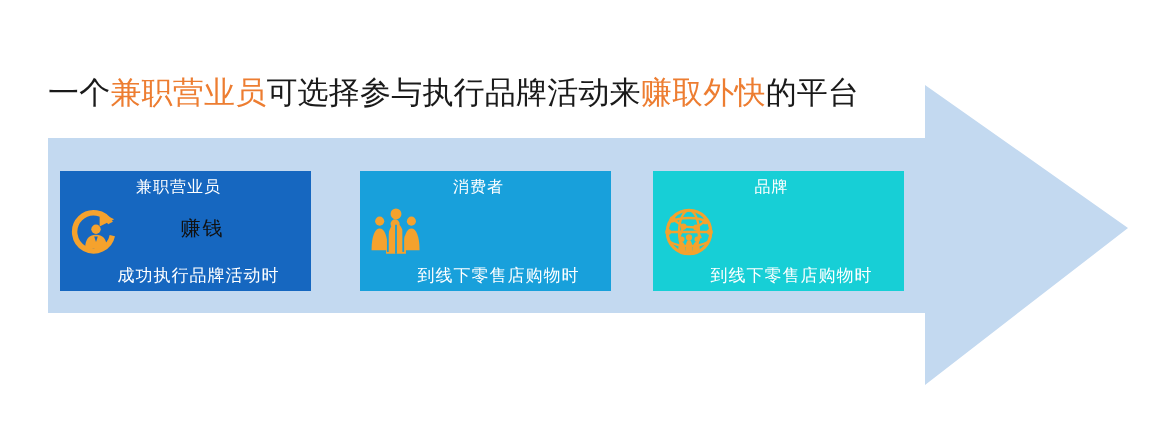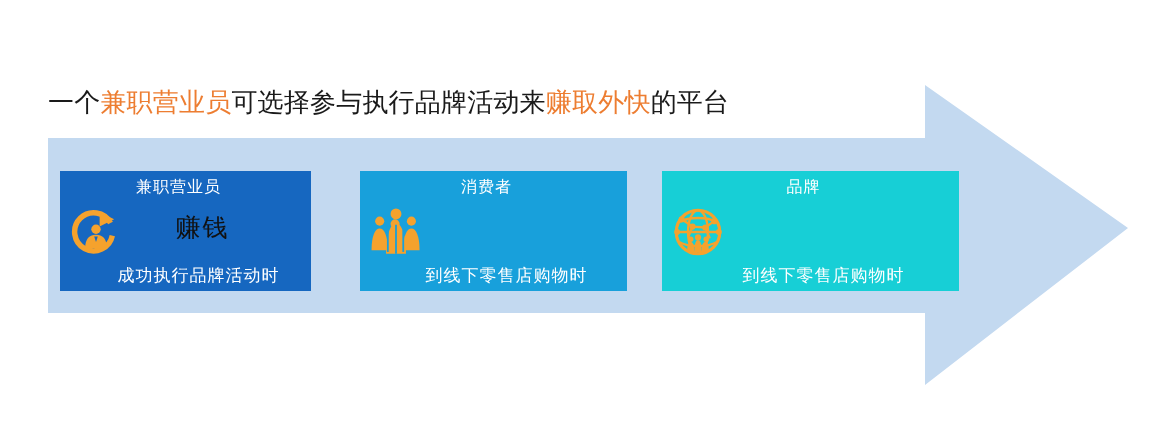--- a/index.html
+++ b/index.html
@@ -15,22 +15,22 @@
     width: 1150px;
     height: 430px;
     background: #ffffff;
     overflow: hidden;
   }
 
   
   #headline {
     position: absolute;
     left: 48px;
-    top: 86px;
-    font-size: 26px;
+    top: 76px;
+    font-size: 31px;
     line-height: 34px;
     color: #1a1a1a;
     white-space: nowrap;
     letter-spacing: 0.2px;
   }
   #headline .hl {
     color: #ED7D31;
   }
 
   
@@ -44,42 +44,42 @@
   #arrow-shape svg { display: block; width: 100%; height: 100%; }
 
   
   .card {
     position: absolute;
     top: 171px;
     height: 120px;
     color: #ffffff;
   }
   #card-0 { left: 60px;  width: 251px; background: #1667C0; }
-  #card-1 { left: 360px; width: 251px; background: #18A0DB; padding-left: 16px; }
-  #card-2 { left: 653px; width: 297px; background: #17CFD6; margin-left: 9px; }
+  #card-1 { left: 360px; width: 251px; background: #18A0DB; }
+  #card-2 { left: 653px; width: 251px; background: #17CFD6; }
 
   .card-header {
     position: absolute;
     top: 5px;
     left: 0;
     right: 0;
     text-align: center;
     font-size: 16px;
     line-height: 22px;
     color: #ffffff;
     letter-spacing: 1px;
     padding-right: 14px;
   }
   .card-main {
     position: absolute;
     top: 40px;
     left: 0;
     right: 0;
     text-align: center;
-    font-size: 25px;
+    font-size: 20px;
     line-height: 34px;
     color: #111111;
     letter-spacing: 2px;
     padding-left: 48px;
     padding-right: 14px;
   }
   .card-caption {
     position: absolute;
     bottom: 3px;
     left: 0;

